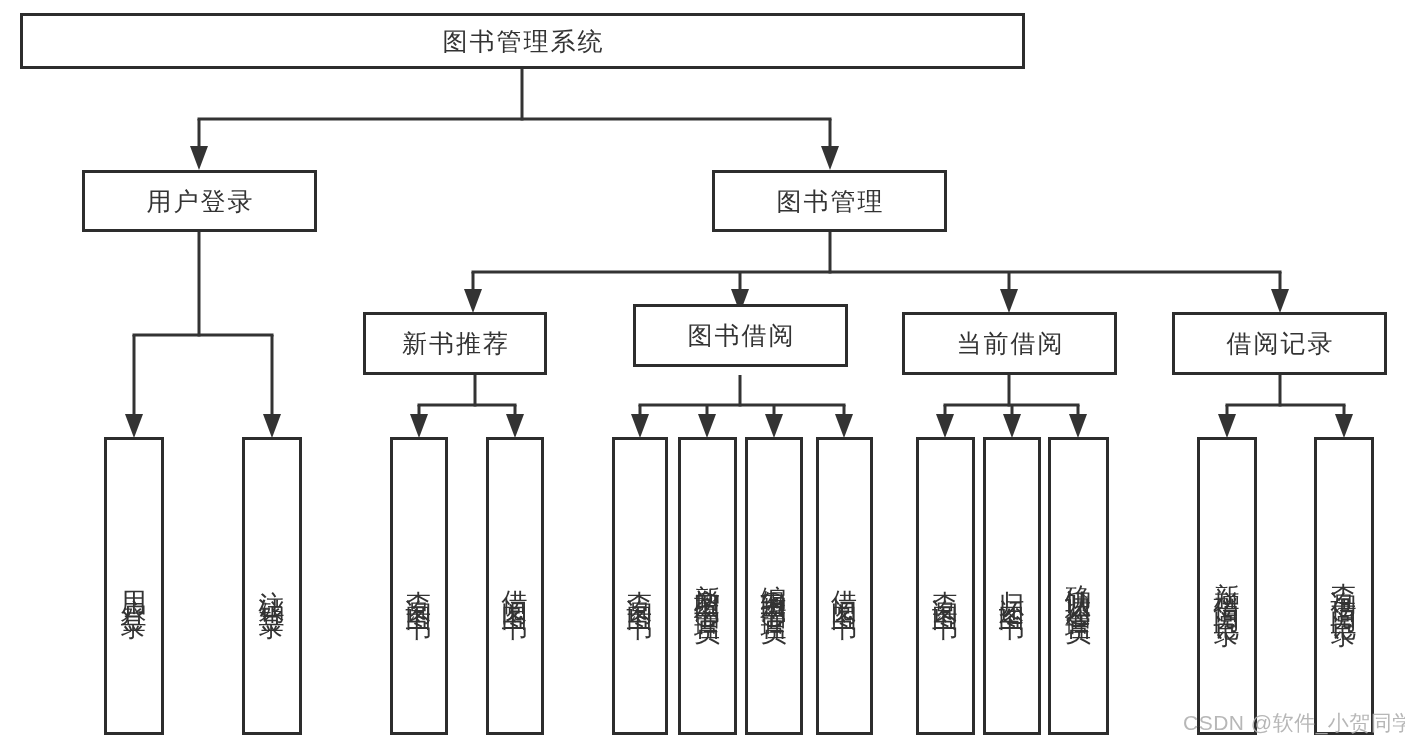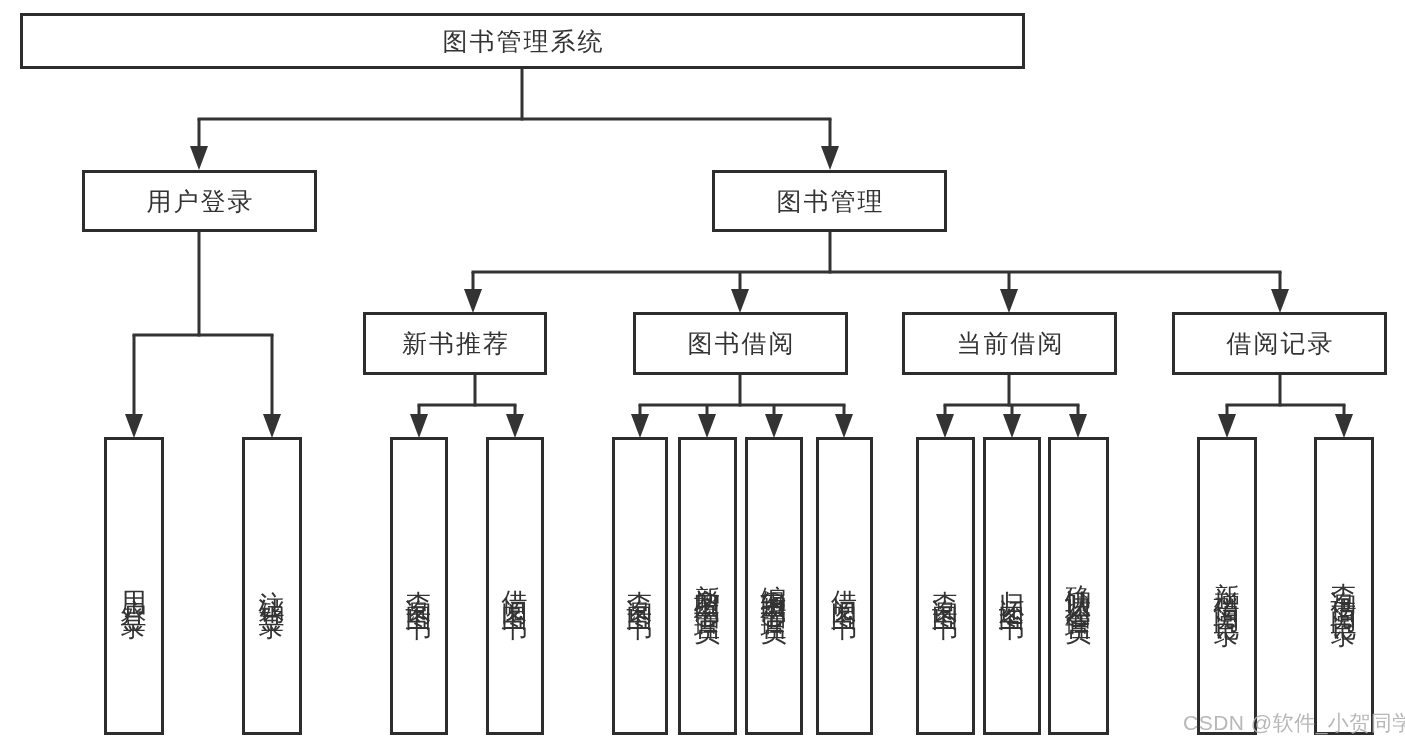--- a/index.html
+++ b/index.html
@@ -125,21 +125,21 @@
   <div class="node hnode" style="left:82px; top:170px; width:235px; height:62px;">
     <span class="lbl">用户登录</span>
   </div>
   <div class="node hnode" style="left:712px; top:170px; width:235px; height:62px;">
     <span class="lbl">图书管理</span>
   </div>
 
   <div class="node hnode" style="left:363px; top:312px; width:184px; height:63px;">
     <span class="lbl">新书推荐</span>
   </div>
-  <div class="node hnode" style="left:633px; top:312px; width:215px; height:63px;">
+  <div class="node hnode" style="left:633px; top:304px; width:215px; height:63px;">
     <span class="lbl">图书借阅</span>
   </div>
   <div class="node hnode" style="left:902px; top:312px; width:215px; height:63px;text-align:right;">
     <span class="lbl">当前借阅</span>
   </div>
   <div class="node hnode" style="left:1172px; top:312px; width:215px; height:63px;">
     <span class="lbl">借阅记录</span>
   </div>
 
   <div class="node leaf" style="left:104px; top:437px; width:60px; height:298px;">

